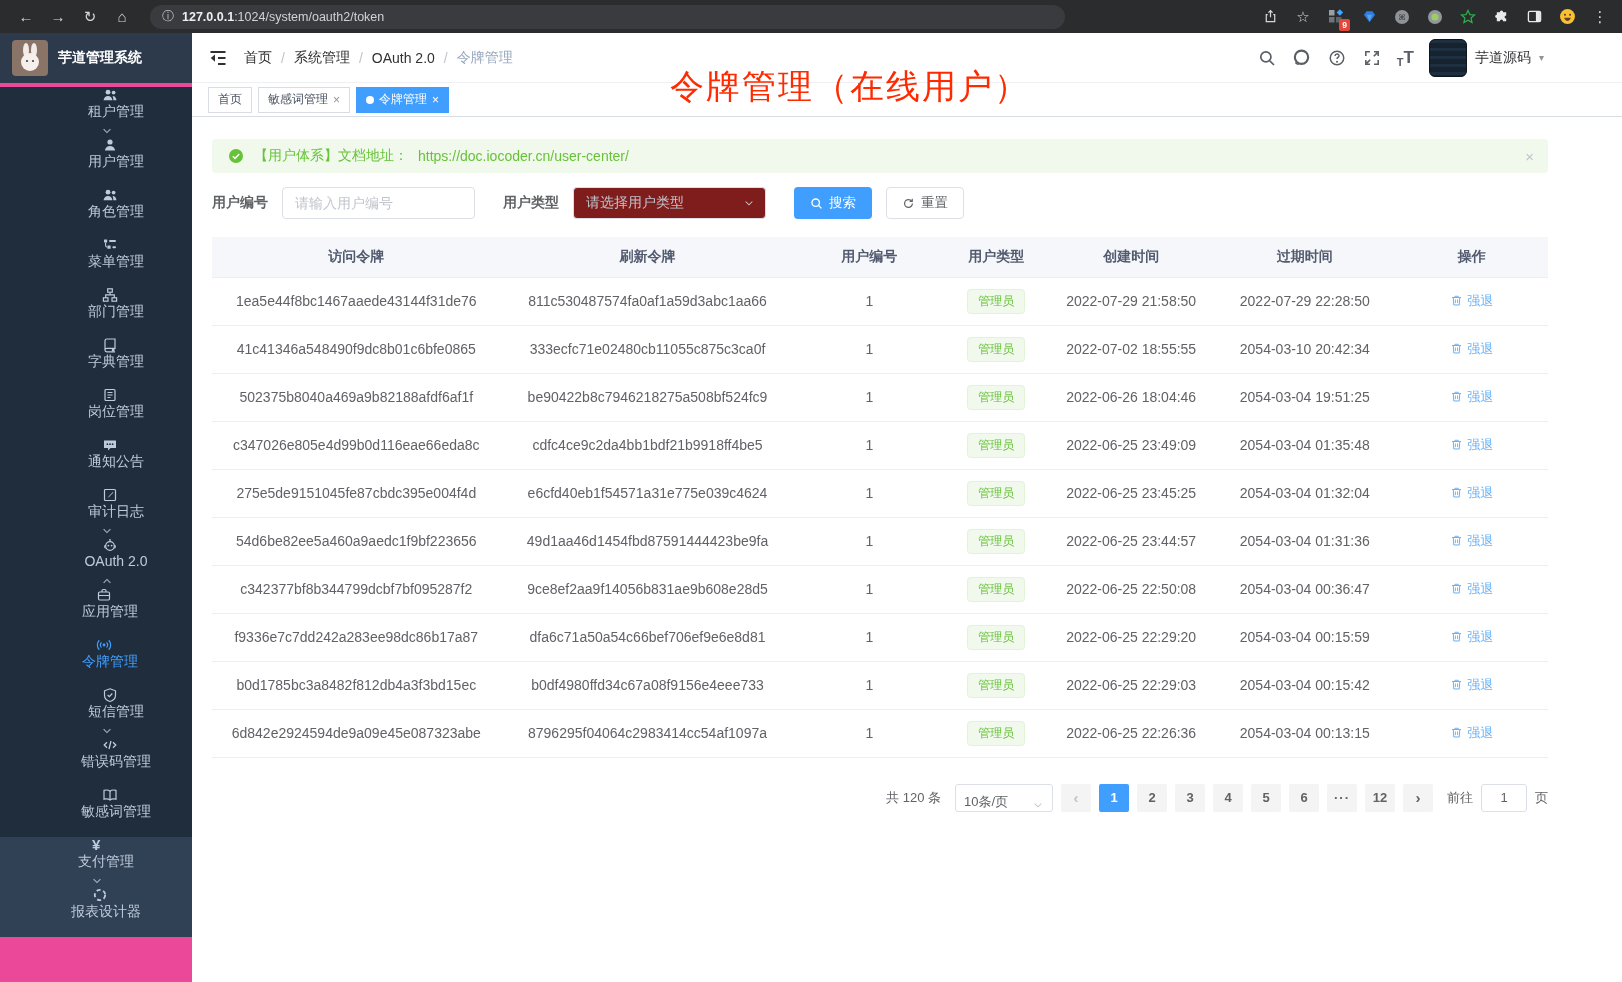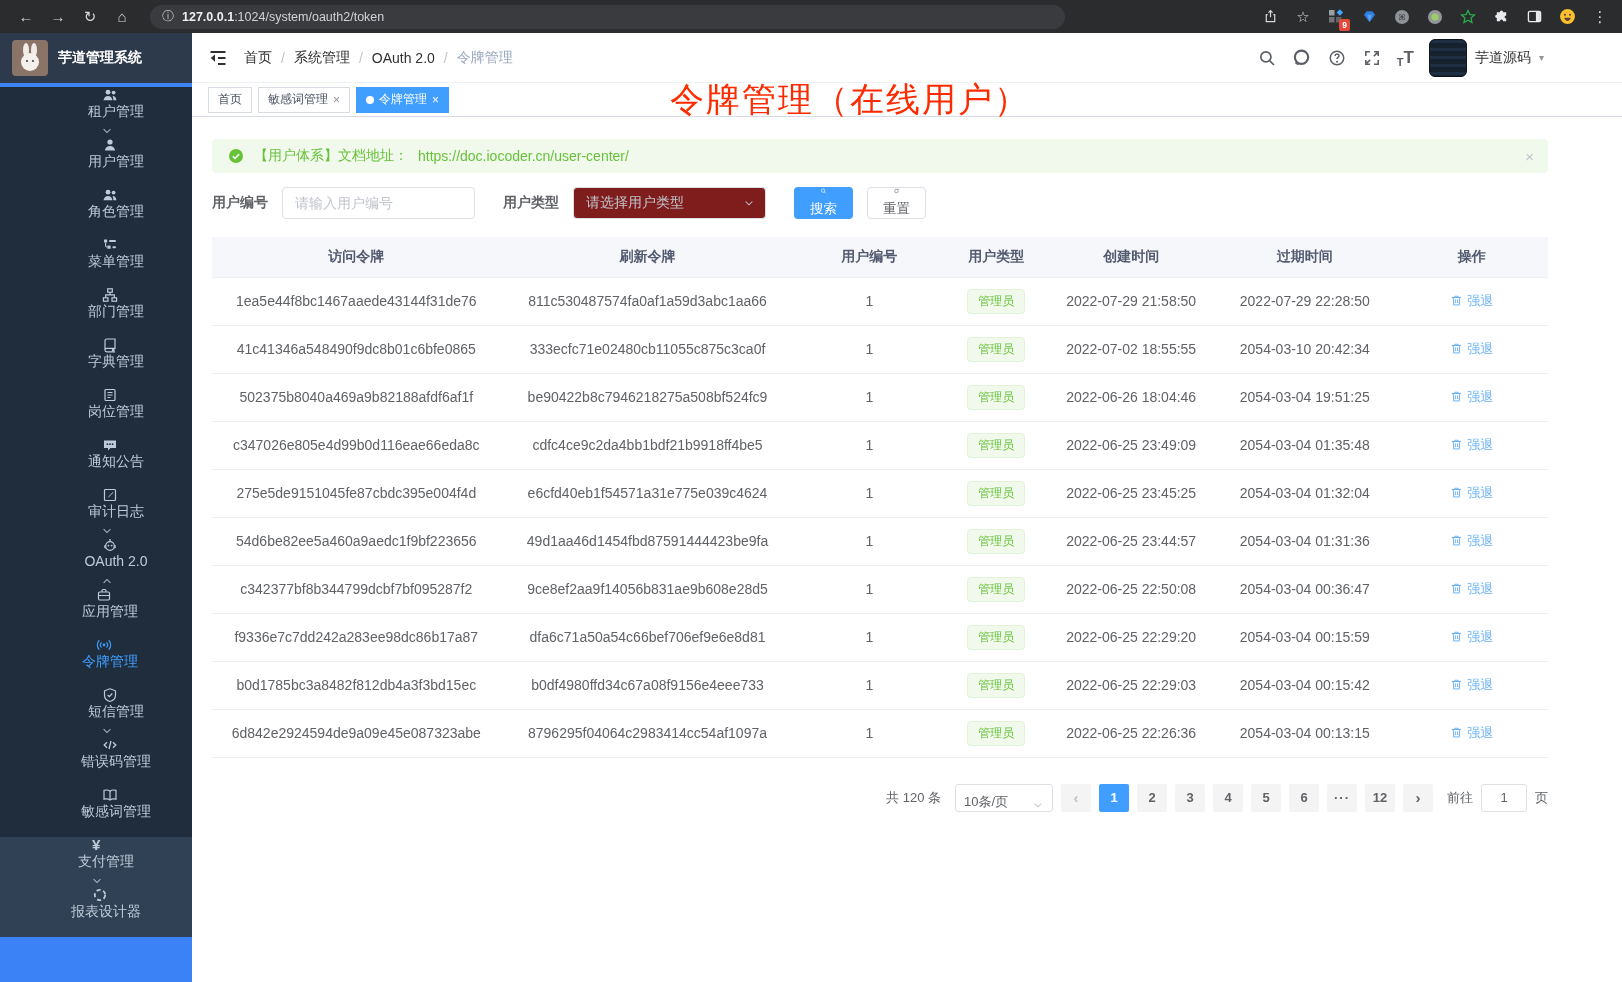--- a/index.html
+++ b/index.html
@@ -17,21 +17,21 @@
   .url-text .host { color:#eceef0; font-weight:600;text-align:right; }
   .url-text .rest { color:#cfd2d6; }
   .b-right { display:flex; align-items:center; gap:13px; margin-left:auto; }
   .b-right .b-ico { position:relative; display:flex; align-items:center; justify-content:center; width:20px; height:20px; cursor:pointer; font-size:15px; color:#d5d7da; }
   .ext-badge { position:absolute; right:-4px; bottom:-4px; background:#e3483b; color:#fff; font-size:8.5px; line-height:10px; min-width:11px; text-align:center; border-radius:2px; padding:1px 1px; font-weight:700; }
 
   
   .app { display:flex; height:949px; }
 
   
-  .sidebar { width:192px; flex:0 0 192px; background:#3b82f6; overflow:hidden; }
+  .sidebar { width:192px; flex:0 0 192px; background:#ec4899; overflow:hidden; }
   .logo-row { height:50px; background:#2d3a4b; display:flex; align-items:center; padding-left:12px; gap:10px; cursor:pointer; }
   .logo-title { color:#fff; font-size:14px; font-weight:700; }
   .menu { list-style:none; padding-top:4px; }
   .menu-item { height:50px; display:flex; align-items:center; color:#bfcbd9; font-size:14px; cursor:pointer;flex-direction:column; }
   .menu-item.lv-top  { padding-left:20px; background:#304156; }
   .menu-item.lv-sub1 { padding-left:40px; background:#1f2d3d; }
   .menu-item.lv-sub2 { padding-left:28px; background:#1f2d3d; }
   .mi-icon { width:16px; height:16px; margin-right:12px; color:#bfcbd9; flex:0 0 16px; }
   .mi-label { flex:1; white-space:nowrap; }
   .mi-arrow { width:12px; height:12px; margin-right:18px; color:#bfcbd9; opacity:.85; }
@@ -62,37 +62,37 @@
 
   
   .tags-bar { height:34px; display:flex; align-items:center; gap:6px; padding:0 16px; background:#fff; border-bottom:1px solid #d8dce5; }
   .tag { height:26px; display:flex; align-items:center; gap:5px; padding:0 9px; border:1px solid #d8dce5; background:#fff; color:#495060; font-size:12px; cursor:pointer; }
   .tag-close { font-size:12px; color:#8f949e; line-height:1; cursor:pointer; }
   .tag.active { background:#409eff; border-color:#409eff; color:#fff; }
   .tag.active .tag-close { color:#fff; }
   .tag-dot { width:8px; height:8px; border-radius:50%; background:#fff; }
 
   
-  .annotation { position:absolute; left:670px; top:77px; z-index:60; color:#ff2b00; font-size:34px; font-weight:500; letter-spacing:2px; white-space:nowrap; pointer-events:none; }
+  .annotation { position:absolute; left:670px; top:64px; z-index:60; color:#ff2b00; font-size:34px; font-weight:500; letter-spacing:2px; white-space:nowrap; pointer-events:none; }
 
   
   .content { padding:22px 74px 0 20px; flex:1; }
 
   .alert { height:34px; background:#f0f9eb; border-radius:4px; display:flex; align-items:center; gap:10px; padding:0 16px; position:relative; margin-bottom:10px; }
   .alert-text { color:#67c23a; font-size:14px; }
   .alert-link { color:#67c23a; font-size:14px; text-decoration:none; cursor:pointer; }
   .alert-close { position:absolute; right:14px; color:#c0c4cc; font-size:15px; cursor:pointer; }
 
   .filter-row { display:flex; align-items:center; margin:14px 0 18px; }
   .f-label { font-weight:700; color:#606266; margin-right:14px; white-space:nowrap; }
   .f-input { width:193px; height:32px; border:1px solid #dcdfe6; border-radius:4px; padding:0 12px; font-size:14px; color:#606266; outline:none; margin-right:28px; font-family:inherit; }
   .f-input::placeholder { color:#c0c4cc; }
   .f-select { width:193px; height:32px; border:1px solid #dcdfe6; border-radius:4px; padding:0 10px 0 12px; display:flex; align-items:center; justify-content:space-between; color:#c0c4cc; cursor:pointer; margin-right:28px; background:#7f1d1d; }
   .f-select .chev { color:#c0c4cc; width:12px; height:12px; }
-  .btn { height:32px; border-radius:4px; display:inline-flex; align-items:center; gap:6px; padding:0 15px; font-size:13.5px; cursor:pointer; border:1px solid transparent; font-family:inherit;flex-direction:column; }
+  .btn { height:32px; border-radius:4px; display:inline-flex; align-items:center; gap:6px; padding:0 15px; font-size:13.5px; cursor:pointer; border:1px solid transparent; font-family:inherit; }
   .btn-search { background:#409eff; color:#fff; margin-right:14px; }
   .btn-reset { background:#fff; border-color:#dcdfe6; color:#606266; }
   .btn svg { width:13px; height:13px; }
 
   table.grid { width:100%; border-collapse:collapse; table-layout:fixed; }
   .grid th { height:40px; background:#f6f7fa; color:#515a6e; font-weight:700; font-size:14px; text-align:center; border-bottom:1px solid #ebeef5; }
   .grid td { height:48px; color:#606266; font-size:14px; text-align:center; border-bottom:1px solid #ebeef5; white-space:nowrap; overflow:hidden; }
   .badge { display:inline-block; height:25px; line-height:23px; padding:0 10px; background:#f0f9eb; border:1px solid #e1f3d8; color:#67c23a; border-radius:4px; font-size:12px; }
   .action-link { color:#68b0f8; font-size:13px; display:inline-flex; align-items:center; gap:4px; cursor:pointer; }
   .action-link svg { width:13px; height:13px; }

